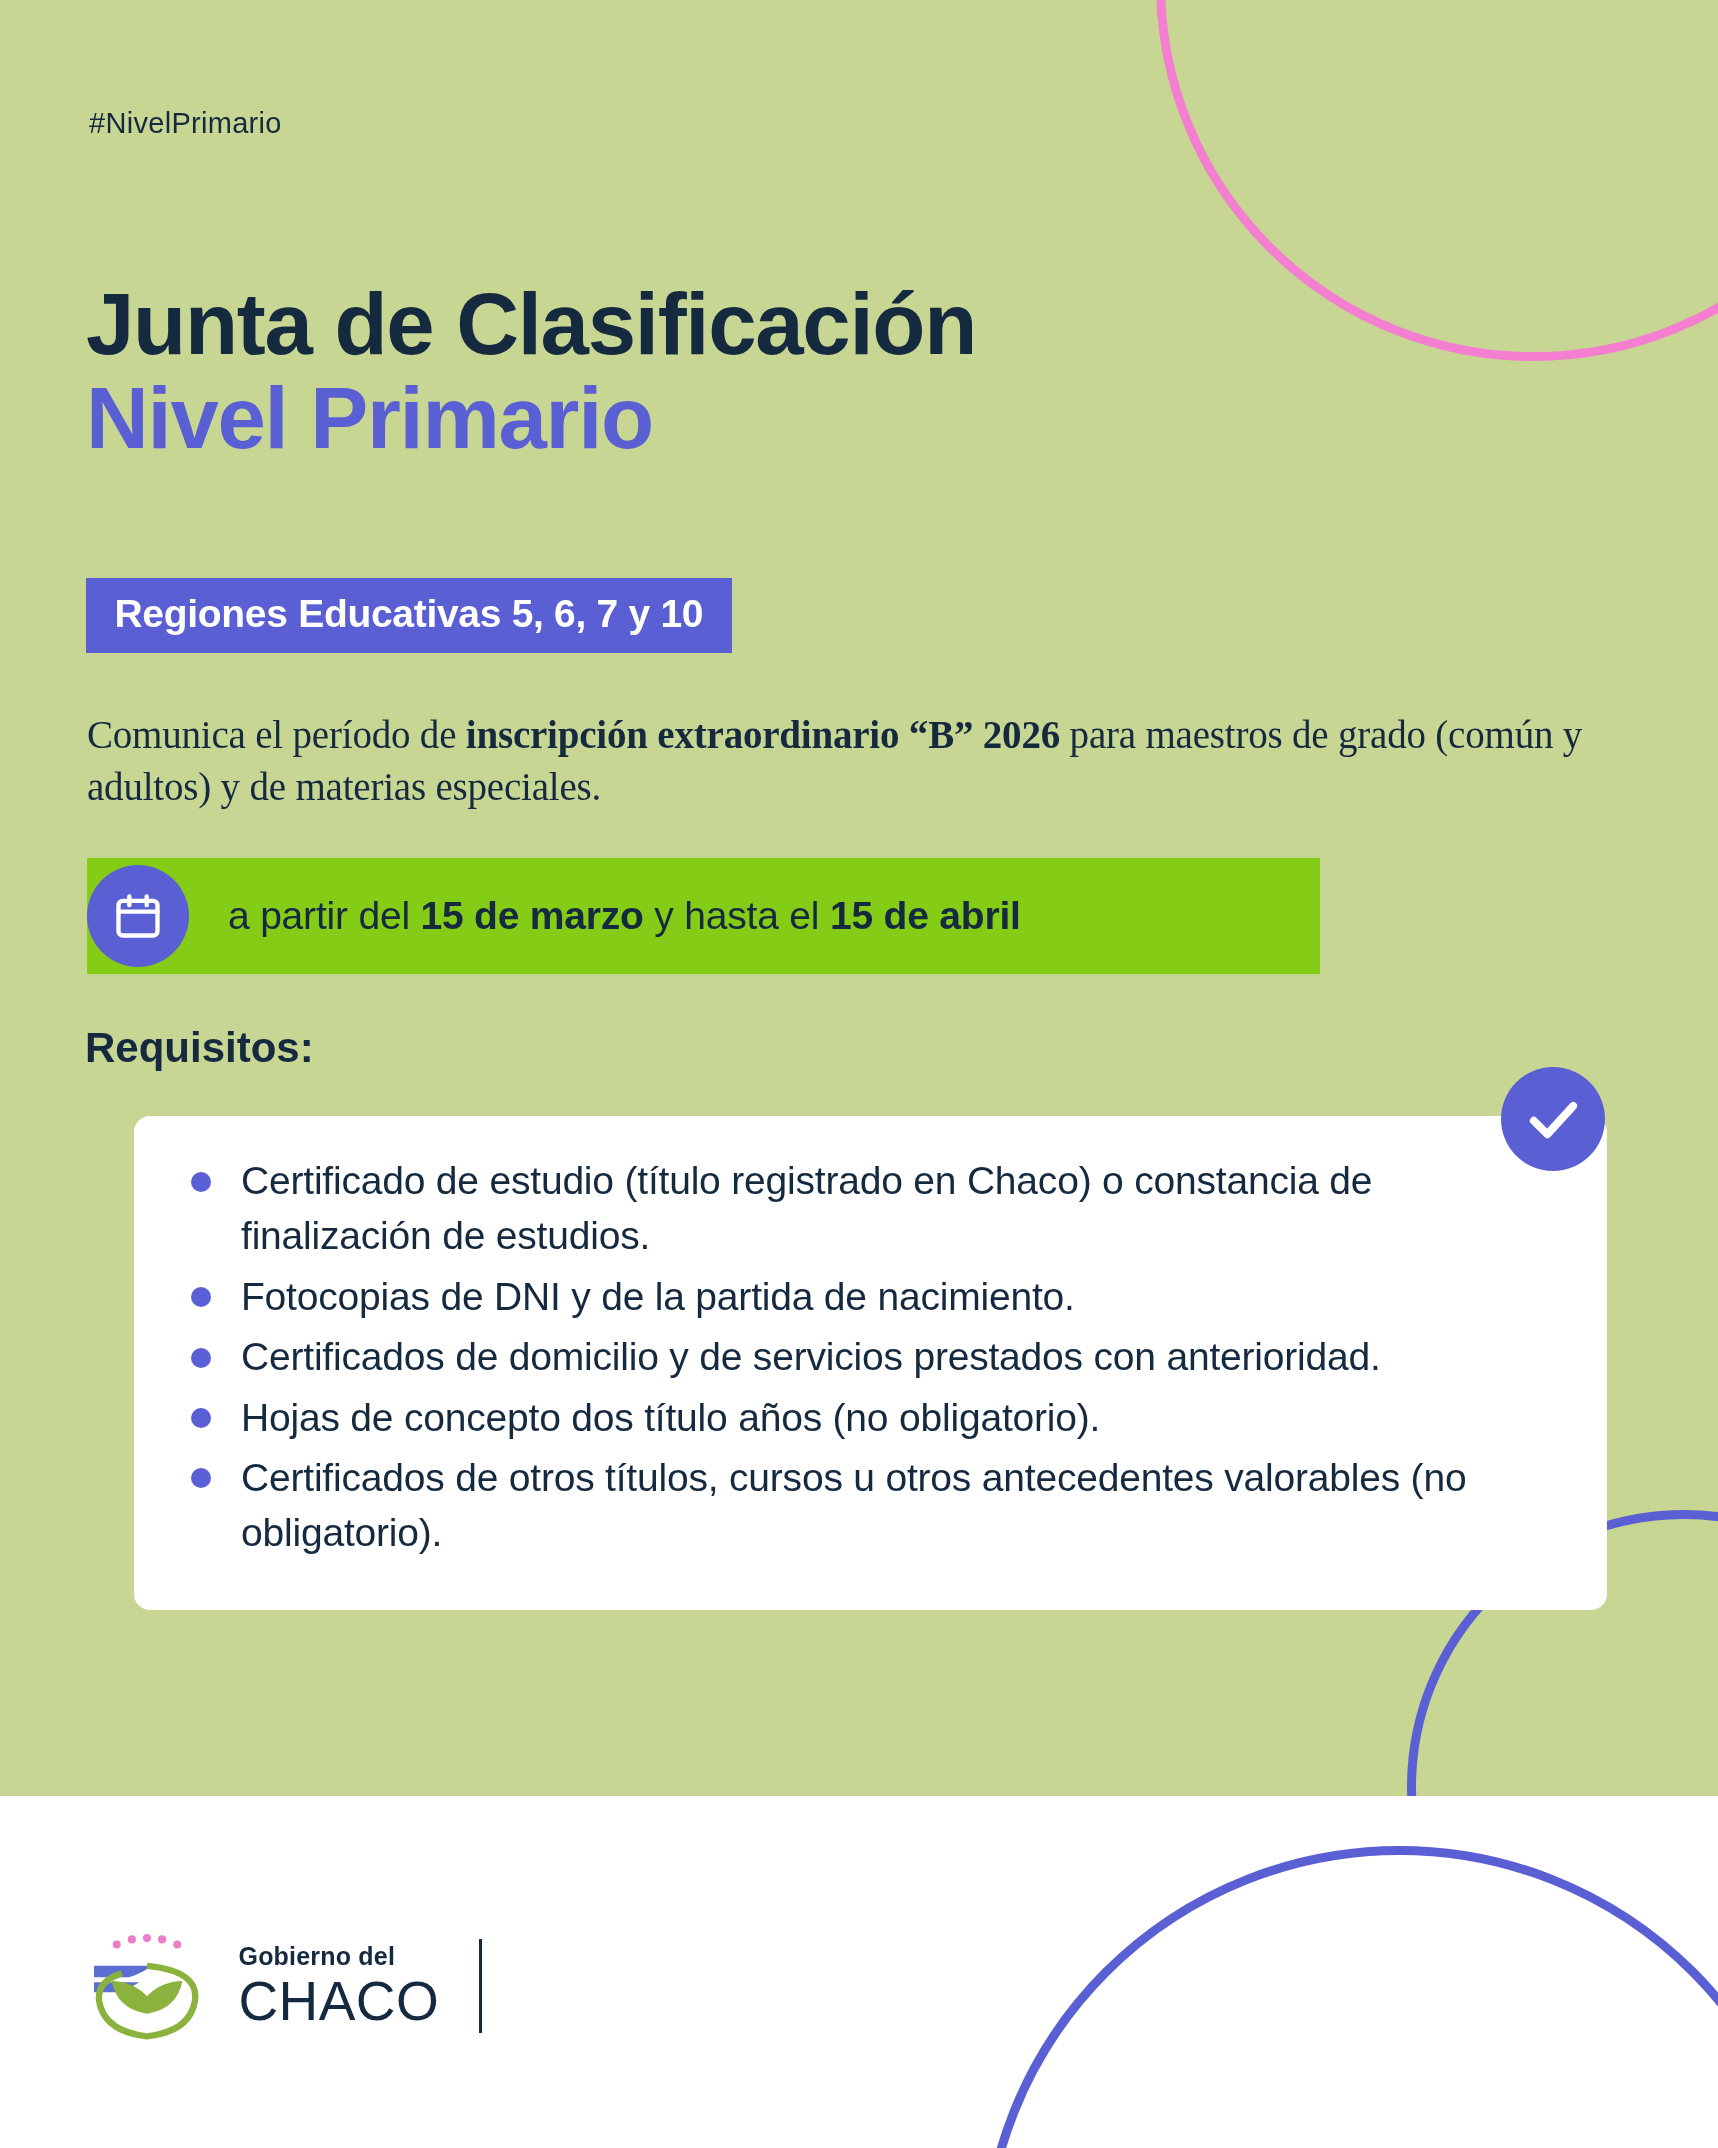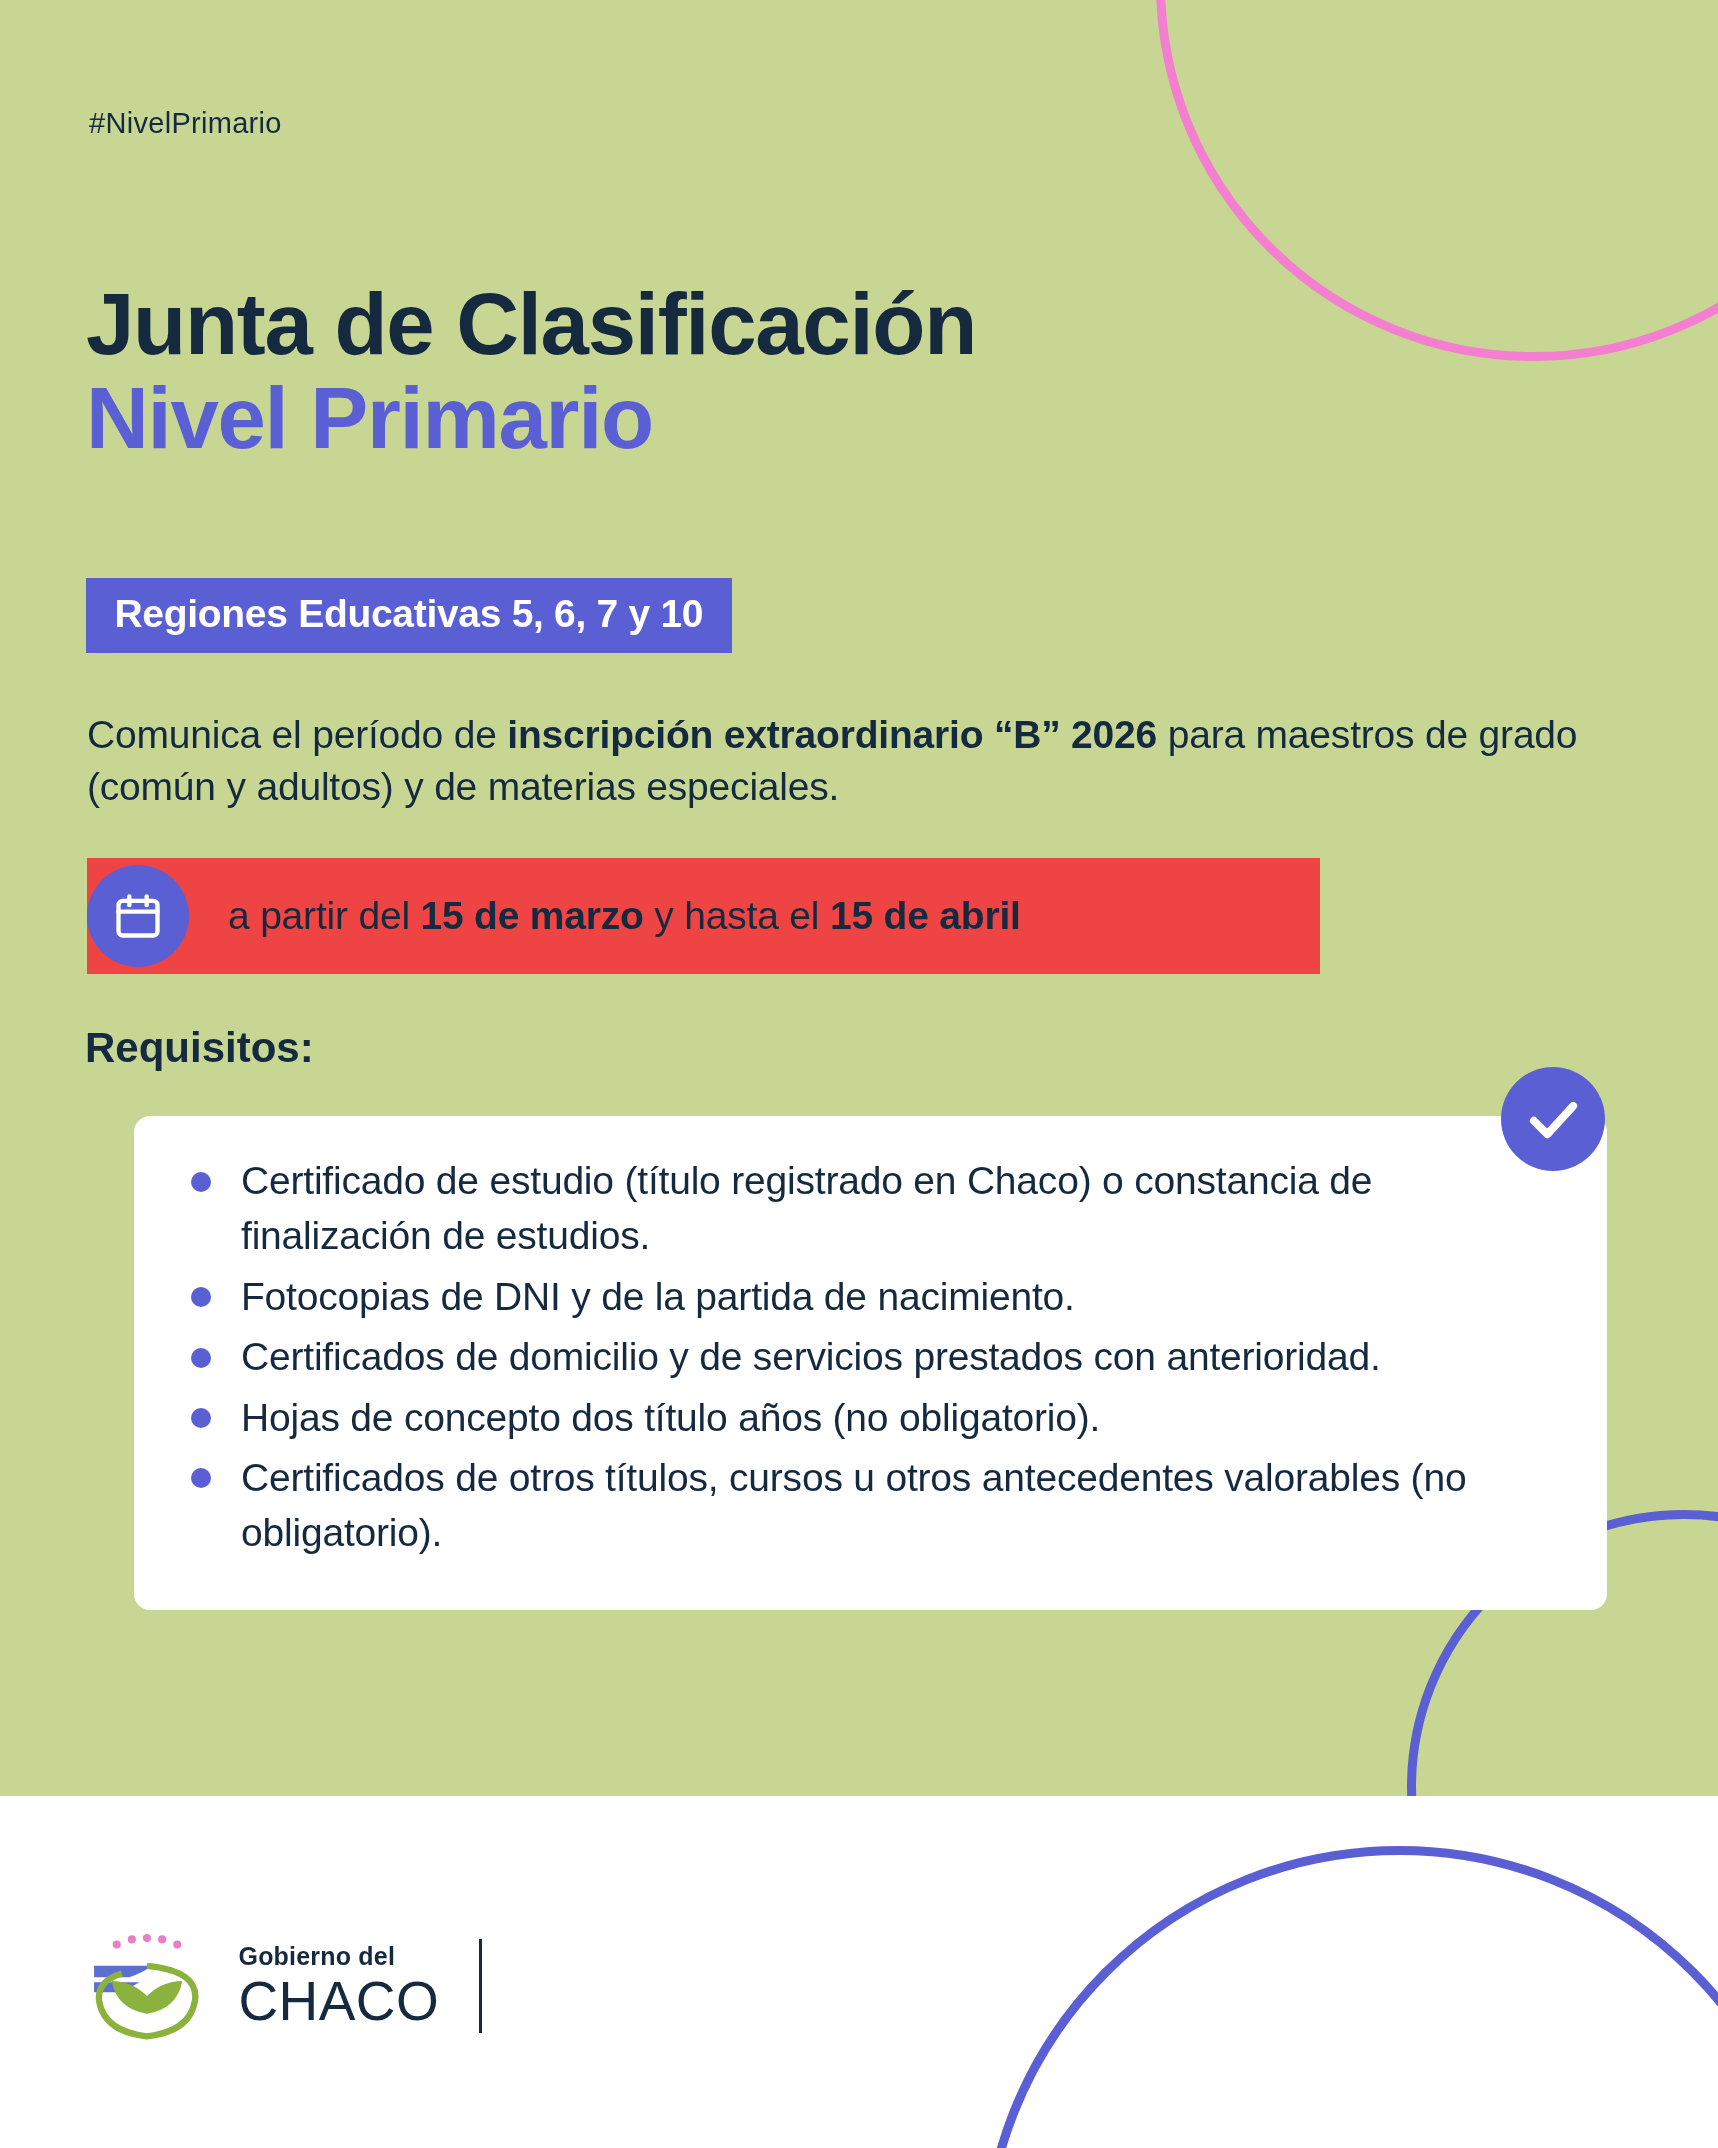--- a/index.html
+++ b/index.html
@@ -105,31 +105,32 @@
 
   .intro {
     position: absolute;
     left: 87px;
     top: 709px;
     width: 1561px;
     font-size: 39px;
     line-height: 1.33;
     color: #15293f;
     letter-spacing: -0.2px;
+    font-family: Liberation Serif, serif;
   }
   .intro b { font-weight: bold; }
 
   
   .date-strip {
     position: absolute;
     left: 87px;
     top: 858px;
     width: 1233px;
     height: 116px;
-    background: #ef4444;
+    background: #84cc16;
     display: flex;
     align-items: center;
   }
   .date-icon {
     position: absolute;
     left: 0px;
     top: 6.7px;
     width: 102px;
     height: 102px;
     border-radius: 50%;

